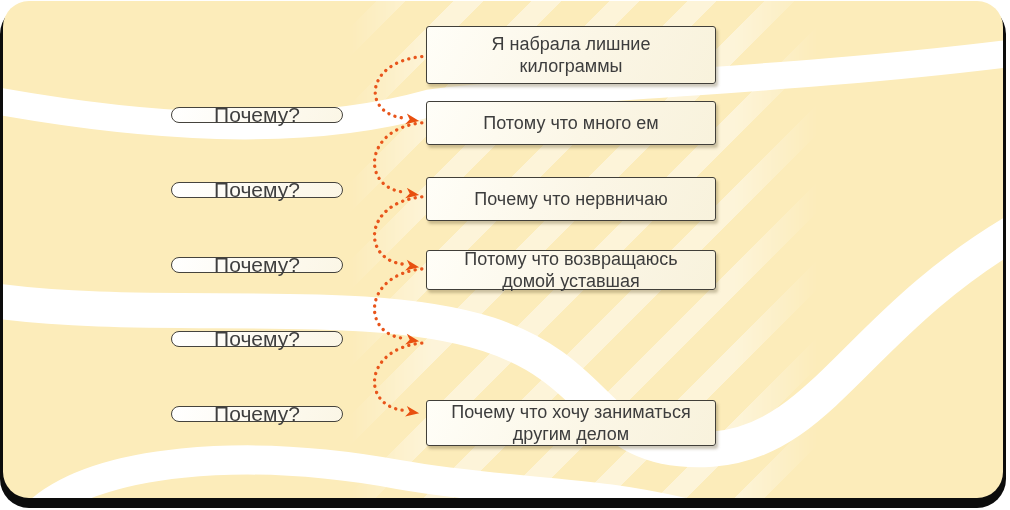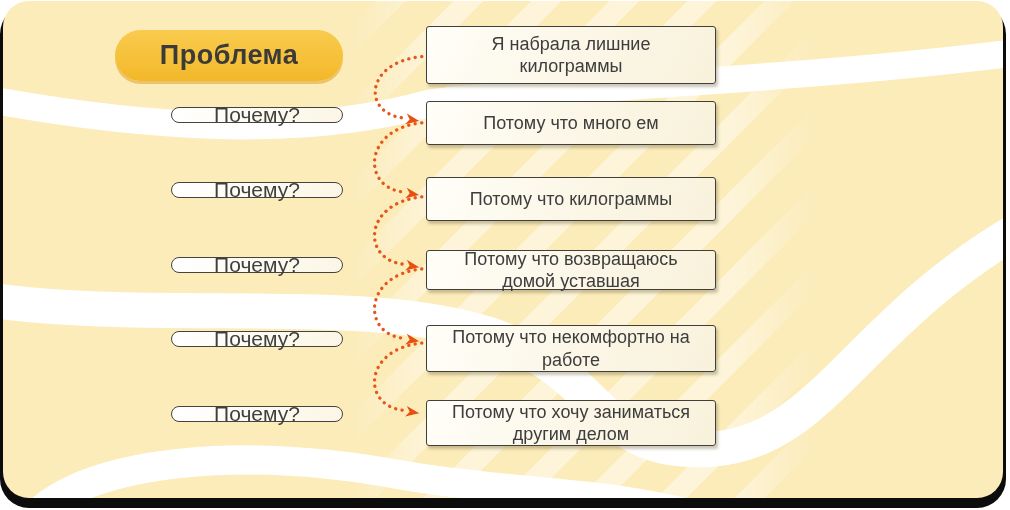--- a/index.html
+++ b/index.html
@@ -99,37 +99,34 @@
 <div class="canvas">
 
   <div class="stripes"></div>
 
   <svg class="waves" viewBox="0 0 1010 510" preserveAspectRatio="none">
     <path d="M -20 100 C 140 130, 300 142, 430 105 C 560 88, 800 82, 1030 52" fill="none" stroke="#ffffff" stroke-width="28" stroke-linecap="round"></path>
     <path d="M -20 306 C 150 332, 360 300, 490 342 C 612 382, 596 468, 716 460 C 828 452, 862 330, 1030 232" fill="none" stroke="#ffffff" stroke-width="36" stroke-linecap="round"></path>
     <path d="M 30 530 C 90 468, 250 458, 400 486 C 520 507, 590 500, 700 528" fill="none" stroke="#ffffff" stroke-width="30" stroke-linecap="round"></path>
   </svg>
 
-  <div class="pill problem">Проблема</div>
 
   <div class="pill why" style="top:106px">Почему?</div>
   <div class="pill why" style="top:181px">Почему?</div>
   <div class="pill why" style="top:256px">Почему?</div>
   <div class="pill why" style="top:330px">Почему?</div>
   <div class="pill why" style="top:405px">Почему?</div>
 
   <div class="nbox" style="top:25px;height:58px">Я набрала лишние
 килограммы</div>
   <div class="nbox" style="top:100px;height:44px">Потому что много ем</div>
-  <div class="nbox" style="top:176px;height:44px">Потому что килограммы</div>
+  <div class="nbox" style="top:176px;height:44px">Почему что нервничаю</div>
   <div class="nbox" style="top:249px;height:40px">Потому что возвращаюсь
 домой уставшая</div>
-  <div class="nbox" style="top:324px;height:47px">Потому что некомфортно на
-работе</div>
-  <div class="nbox" style="top:399px;height:46px">Потому что хочу заниматься
+  <div class="nbox" style="top:399px;height:46px">Почему что хочу заниматься
 другим делом</div>
 
   <svg class="arrows" viewBox="0 0 1010 510" preserveAspectRatio="none">
     <g fill="none" stroke="#e8551b" stroke-width="3.4" stroke-linecap="round" stroke-dasharray="0.1 6.5">
       <path d="M 423 57 C 365 63, 363 115, 404 120"></path>
       <path d="M 423 125 C 364 131, 362 191, 404 196"></path>
       <path d="M 423 201 C 364 207, 362 265, 404 270"></path>
       <path d="M 423 275 C 364 281, 362 341, 404 346"></path>
       <path d="M 423 351 C 364 357, 362 415, 404 420"></path>
     </g>

